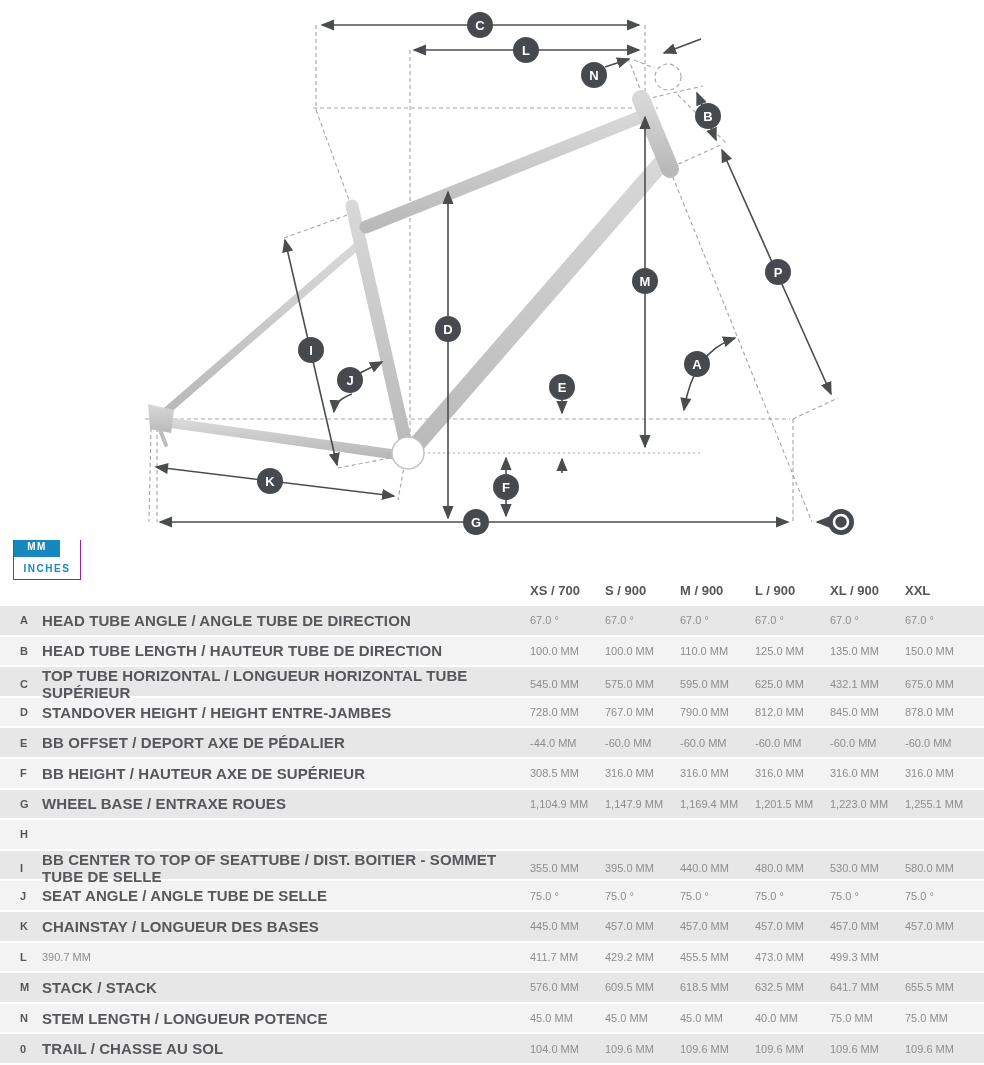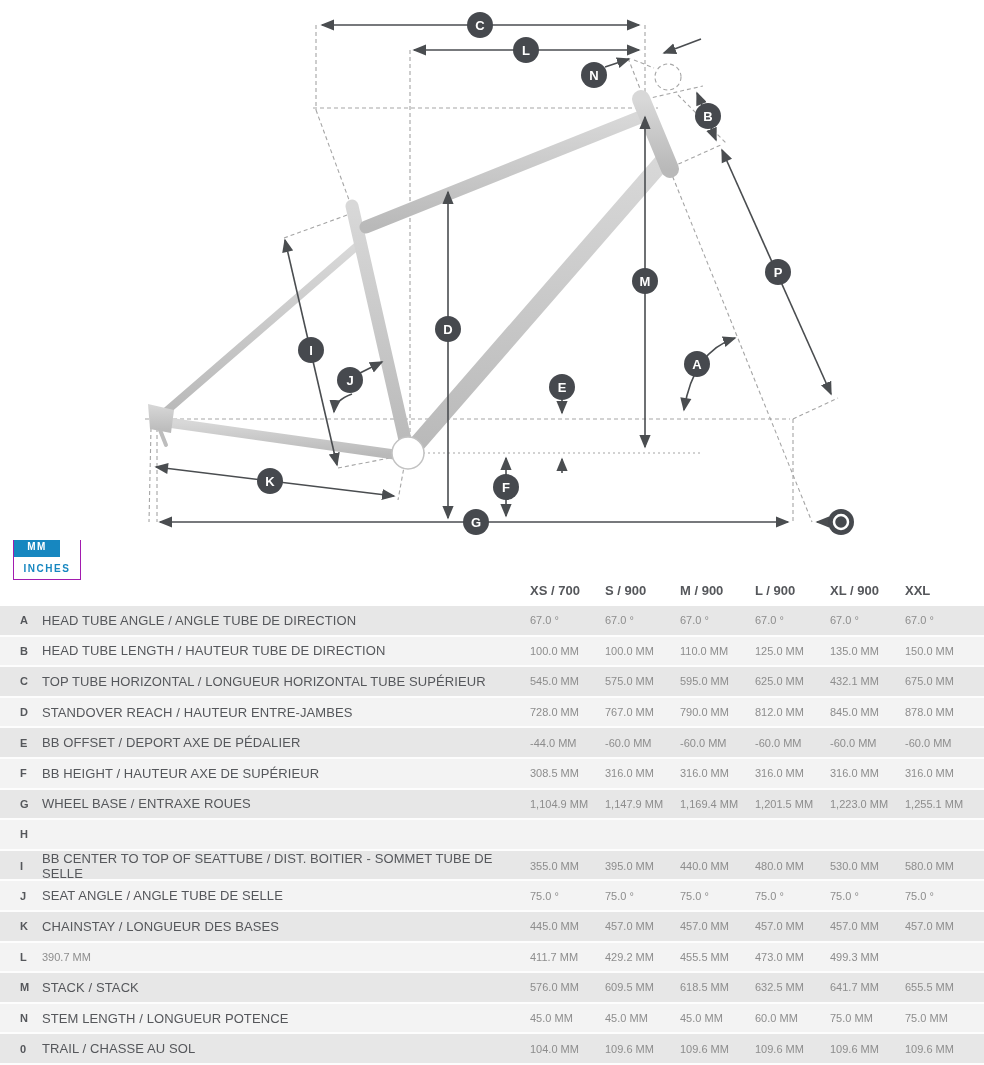--- a/index.html
+++ b/index.html
@@ -21,21 +21,21 @@
   
   .geo-table{width:984px;}
   .thead,.trow{display:grid;grid-template-columns:22px 488px repeat(6,75px);
       padding-left:20px;align-items:center;box-sizing:border-box;}
   .thead{height:32px;background:#fff;}
   .hcell{font-size:13px;font-weight:bold;color:#55575b;}
   .trow{height:30.6px;background-clip:padding-box;border-bottom:2px solid #fdfdfd;}
   .trow.odd{background-color:#e7e7e7;}
   .trow.even{background-color:#f3f3f3;}
   .letter{font-size:11px;font-weight:bold;color:#55575b;}
-  .name{font-size:13px;font-weight:normal;color:#55575b;letter-spacing:.1px;}
+  .name{font-size:15px;font-weight:bold;color:#55575b;letter-spacing:.1px;}
   .val{font-size:11px;color:#8d8d8d;}
 </style>
 </head>
 <body>
 
 <div class="page">
 
   <div class="diagram-wrap">
   <svg width="984" height="540" viewBox="0 0 984 540">
     <defs>
@@ -218,21 +218,21 @@
           <div class="name">TOP TUBE HORIZONTAL / LONGUEUR HORIZONTAL TUBE SUPÉRIEUR</div>
           <div class="val">545.0 MM</div>
           <div class="val">575.0 MM</div>
           <div class="val">595.0 MM</div>
           <div class="val">625.0 MM</div>
           <div class="val">432.1 MM</div>
           <div class="val">675.0 MM</div>
         </div>
         <div class="trow even">
           <div class="letter">D</div>
-          <div class="name">STANDOVER REACH / HAUTEUR ENTRE-JAMBES</div>
+          <div class="name">STANDOVER HEIGHT / HEIGHT ENTRE-JAMBES</div>
           <div class="val">728.0 MM</div>
           <div class="val">767.0 MM</div>
           <div class="val">790.0 MM</div>
           <div class="val">812.0 MM</div>
           <div class="val">845.0 MM</div>
           <div class="val">878.0 MM</div>
         </div>
         <div class="trow odd">
           <div class="letter">E</div>
           <div class="name">BB OFFSET / DEPORT AXE DE PÉDALIER</div>
@@ -320,21 +320,21 @@
           <div class="val">632.5 MM</div>
           <div class="val">641.7 MM</div>
           <div class="val">655.5 MM</div>
         </div>
         <div class="trow even">
           <div class="letter">N</div>
           <div class="name">STEM LENGTH / LONGUEUR POTENCE</div>
           <div class="val">45.0 MM</div>
           <div class="val">45.0 MM</div>
           <div class="val">45.0 MM</div>
-          <div class="val">60.0 MM</div>
+          <div class="val">40.0 MM</div>
           <div class="val">75.0 MM</div>
           <div class="val">75.0 MM</div>
         </div>
         <div class="trow odd">
           <div class="letter">0</div>
           <div class="name">TRAIL / CHASSE AU SOL</div>
           <div class="val">104.0 MM</div>
           <div class="val">109.6 MM</div>
           <div class="val">109.6 MM</div>
           <div class="val">109.6 MM</div>

